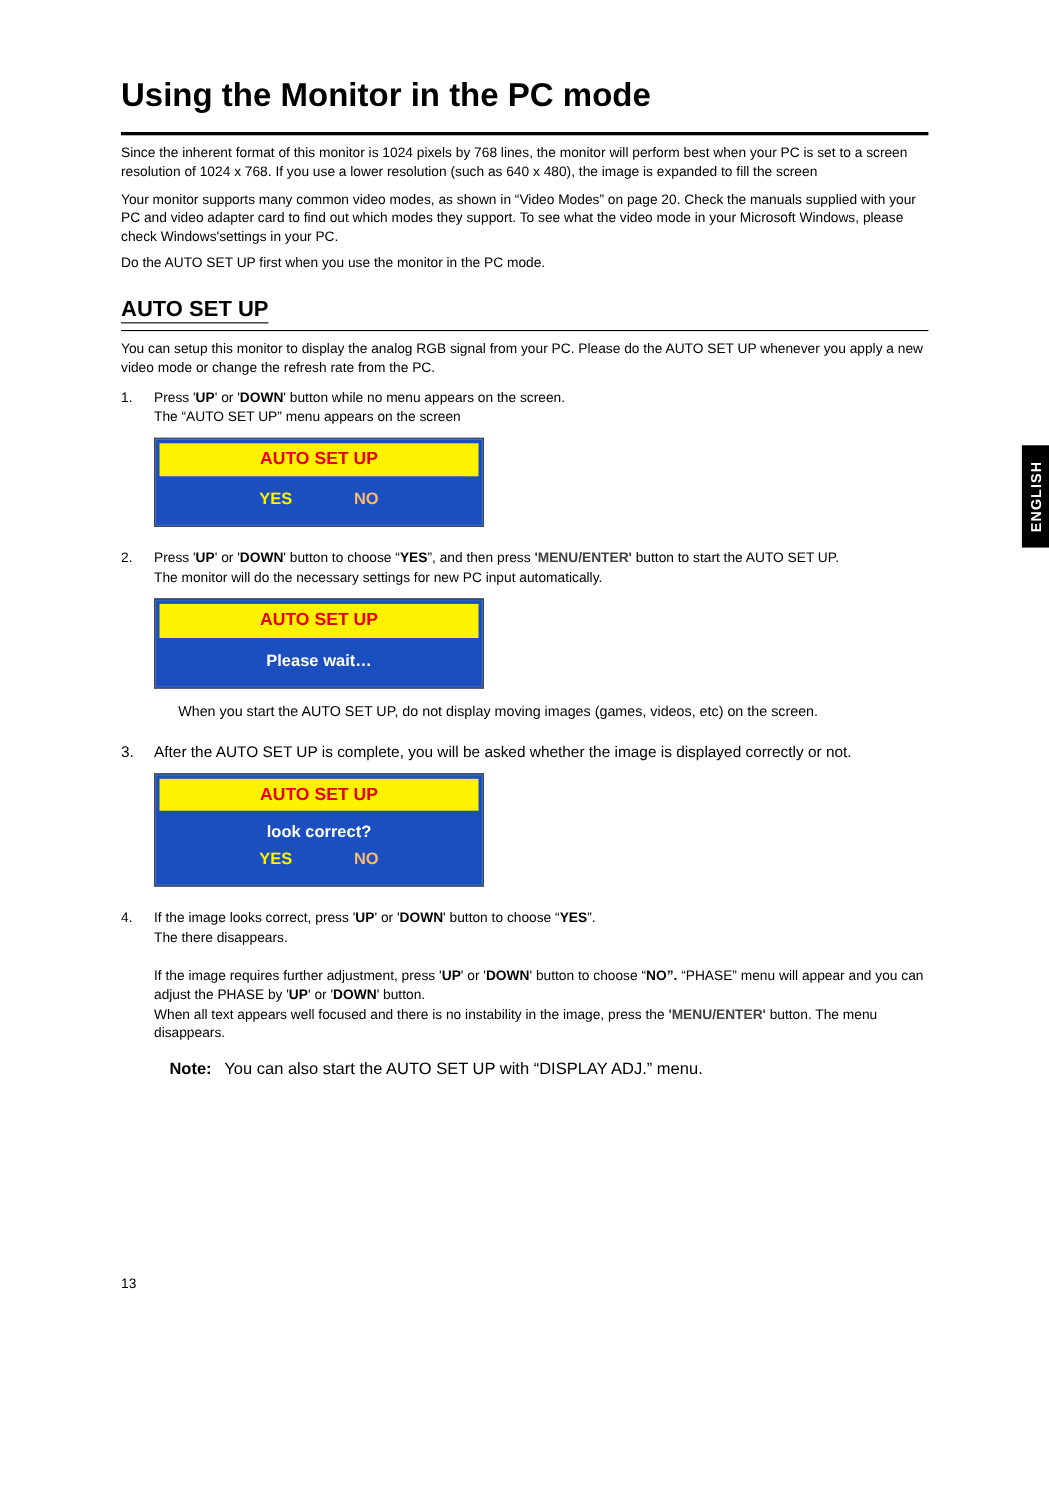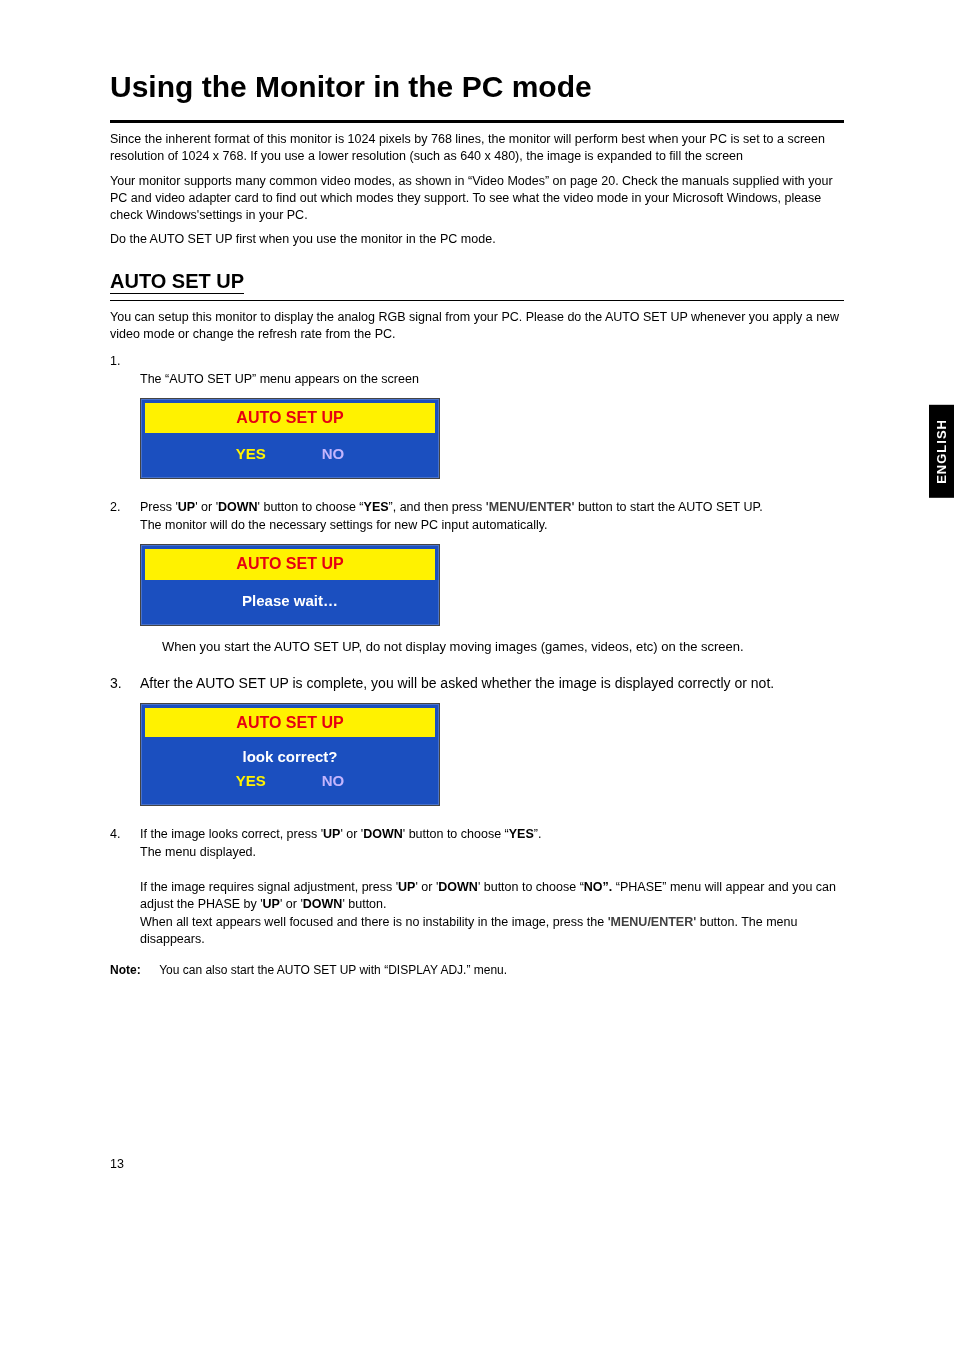--- a/index.html
+++ b/index.html
@@ -107,40 +107,41 @@
     display: block;
     margin-bottom: 4px;
     line-height: 1.3;
   }
   .osd .yesno {
     display: inline-flex;
     gap: 28px;
     justify-content: center;
   }
   .osd .yes { color: #fff200; font-weight: bold; }
-  .osd .no  { color: #c4b5fd; font-weight: bold; margin-left: 28px; }
+  .osd .no  { color: #fdba74; font-weight: bold; margin-left: 28px; }
   .osd .waiting { color: #fff; font-weight: bold; }
   .subnote {
     font-size: 13px;
     margin: 12px 0 8px 22px;
   }
   .step3-text {
     font-size: 14px;
     line-height: 1.35;
   }
   .footer-page {
     text-align: left;
     font-size: 12.5px;
     margin-top: 180px;
   }
   .bold { font-weight: bold; }
   .blue { color: #404040; font-weight: bold; }
   .noteline {
-    font-size: 12px;
+    font-size: 15px;
     margin-top: 14px;
+    margin-left: 44px;
   }
   .noteline .nlabel { font-weight: bold; display:inline-block; width:46px; }
 </style>
 </head>
 <body>
 
 <div class="side-tab">ENGLISH</div>
 
 <div class="page">
 
@@ -156,21 +157,23 @@
     <h2 class="section">AUTO SET UP</h2>
   </div>
 
   <p class="body-text">You can setup this monitor to display the analog RGB signal from your PC. Please do the AUTO SET UP whenever you apply a new video mode or change the refresh rate from the PC.</p>
 
   <ol class="steps">
 
     <li>
       <div class="num">1.</div>
       <div class="content">
-        <br>
+        <span>
+          <span>Press '</span><span class="bold">UP</span><span>' or '</span><span class="bold">DOWN</span><span>' button while no menu appears on the screen.</span>
+        </span><br>
         <span>The “AUTO SET UP” menu appears on the screen</span>
 
         <div class="osd">
           <div class="osd-title-row">
             <span class="osd-title">AUTO SET UP</span>
           </div>
           <div class="osd-body">
             <div class="yesno">
               <span class="yes">YES</span>
               <span class="no">NO</span>
@@ -220,24 +223,24 @@
         </div>
       </div>
     </li>
 
     <li>
       <div class="num">4.</div>
       <div class="content">
         <span>
           <span>If the image looks correct, press '</span><span class="bold">UP</span><span>' or '</span><span class="bold">DOWN</span><span>' button to choose “</span><span class="bold">YES</span><span>”.</span>
         </span><br>
-        <span>The menu displayed.</span>
+        <span>The there disappears.</span>
         <br><br>
         <span>
-          <span>If the image requires signal adjustment, press '</span><span class="bold">UP</span><span>' or '</span><span class="bold">DOWN</span><span>' button to choose “</span><span class="bold">NO”.</span><span> “PHASE” menu will appear and you can adjust the PHASE by '</span><span class="bold">UP</span><span>' or '</span><span class="bold">DOWN</span><span>' button.</span>
+          <span>If the image requires further adjustment, press '</span><span class="bold">UP</span><span>' or '</span><span class="bold">DOWN</span><span>' button to choose “</span><span class="bold">NO”.</span><span> “PHASE” menu will appear and you can adjust the PHASE by '</span><span class="bold">UP</span><span>' or '</span><span class="bold">DOWN</span><span>' button.</span>
         </span><br>
         <span>
           <span>When all text appears well focused and there is no instability in the image, press the </span><span class="blue">'MENU/ENTER'</span><span> button. The menu disappears.</span>
         </span>
       </div>
     </li>
   </ol>
 
   <div class="noteline">
     <span class="nlabel">Note:</span>

